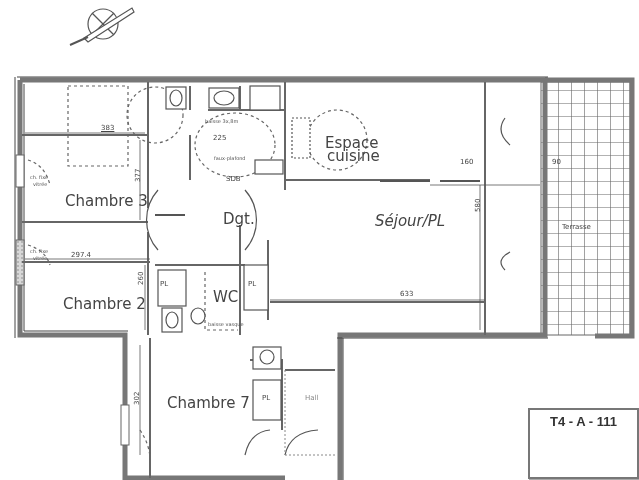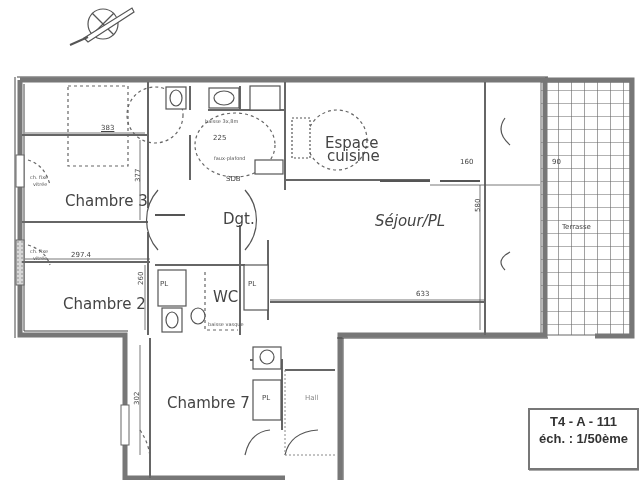--- a/index.html
+++ b/index.html
@@ -2,21 +2,21 @@
 <html><head>
 <meta charset="utf-8">
 <style>
   html, body { margin: 0; padding: 0; background: #ffffff; }
   body { width: 639px; height: 480px; overflow: hidden; position: relative; font-family: "DejaVu Sans", sans-serif; color: #333; }
   svg.plan { position: absolute; left: 0; top: 0; }
   .lbl { position: absolute; font-size: 15px; color: #444; white-space: nowrap; }
   .lbl.small { font-size: 7px; }
   .lbl.tiny { font-size: 5px; color: #555; }
   .lbl.vert { transform: rotate(-90deg); transform-origin: left top; }
-  .cartouche { position: absolute; left: 528px; top: 408px; width: 111px; height: 62px; border: 2px solid #777; box-shadow: 1px 1px 0 #aaa; background: #fff; font-family: "Liberation Sans", sans-serif; font-weight: bold; font-size: 13px; color: #333; text-align: center; line-height: 17px; padding-top: 3px; box-sizing: border-box; overflow: hidden; }
+  .cartouche { position: absolute; left: 528px; top: 408px; width: 111px; height: 71px; border: 2px solid #777; box-shadow: 1px 1px 0 #aaa; background: #fff; font-family: "Liberation Sans", sans-serif; font-weight: bold; font-size: 13px; color: #333; text-align: center; line-height: 17px; padding-top: 3px; box-sizing: border-box; overflow: hidden; }
 </style>
 </head>
 <body>
 
 <svg class="plan" width="639" height="480" viewBox="0 0 639 480">
   <defs>
     <pattern id="tiles" width="13" height="13" patternUnits="userSpaceOnUse">
       <rect width="13" height="13" fill="#fff"></rect>
       <path d="M13 0 V13 M0 13 H13" stroke="#666" stroke-width="1.2"></path>
     </pattern>
@@ -157,21 +157,20 @@
 <div class="lbl tiny" style="left:33px;top:255px;">vitrée</div>
 <div class="lbl tiny" style="left:205px;top:118px;">baisse 3x,8m</div>
 <div class="lbl tiny" style="left:208px;top:321px;">baisse vasque</div>
 
 <div class="lbl small" style="left:101px;top:124px;text-decoration:underline;">383</div>
 <div class="lbl small vert" style="left:134px;top:182px;">377</div>
 <div class="lbl small" style="left:71px;top:251px;">297.4</div>
 <div class="lbl small vert" style="left:137px;top:285px;">260</div>
 <div class="lbl small vert" style="left:133px;top:405px;">302</div>
 <div class="lbl small" style="left:213px;top:134px;">225</div>
-<div class="lbl small" style="left:416px;top:290px;text-align:right;">633</div>
+<div class="lbl small" style="left:400px;top:290px;text-align:right;">633</div>
 <div class="lbl small vert" style="left:474px;top:212px;">580</div>
 <div class="lbl small" style="left:460px;top:158px;">160</div>
 <div class="lbl small" style="left:512px;top:158px;margin-left:40px;">90</div>
 
 <div class="cartouche">
   <div>T4  -  A  -  111</div>
-  <div>éch. : 1/50ème</div>
 </div>
 
 </body></html>

